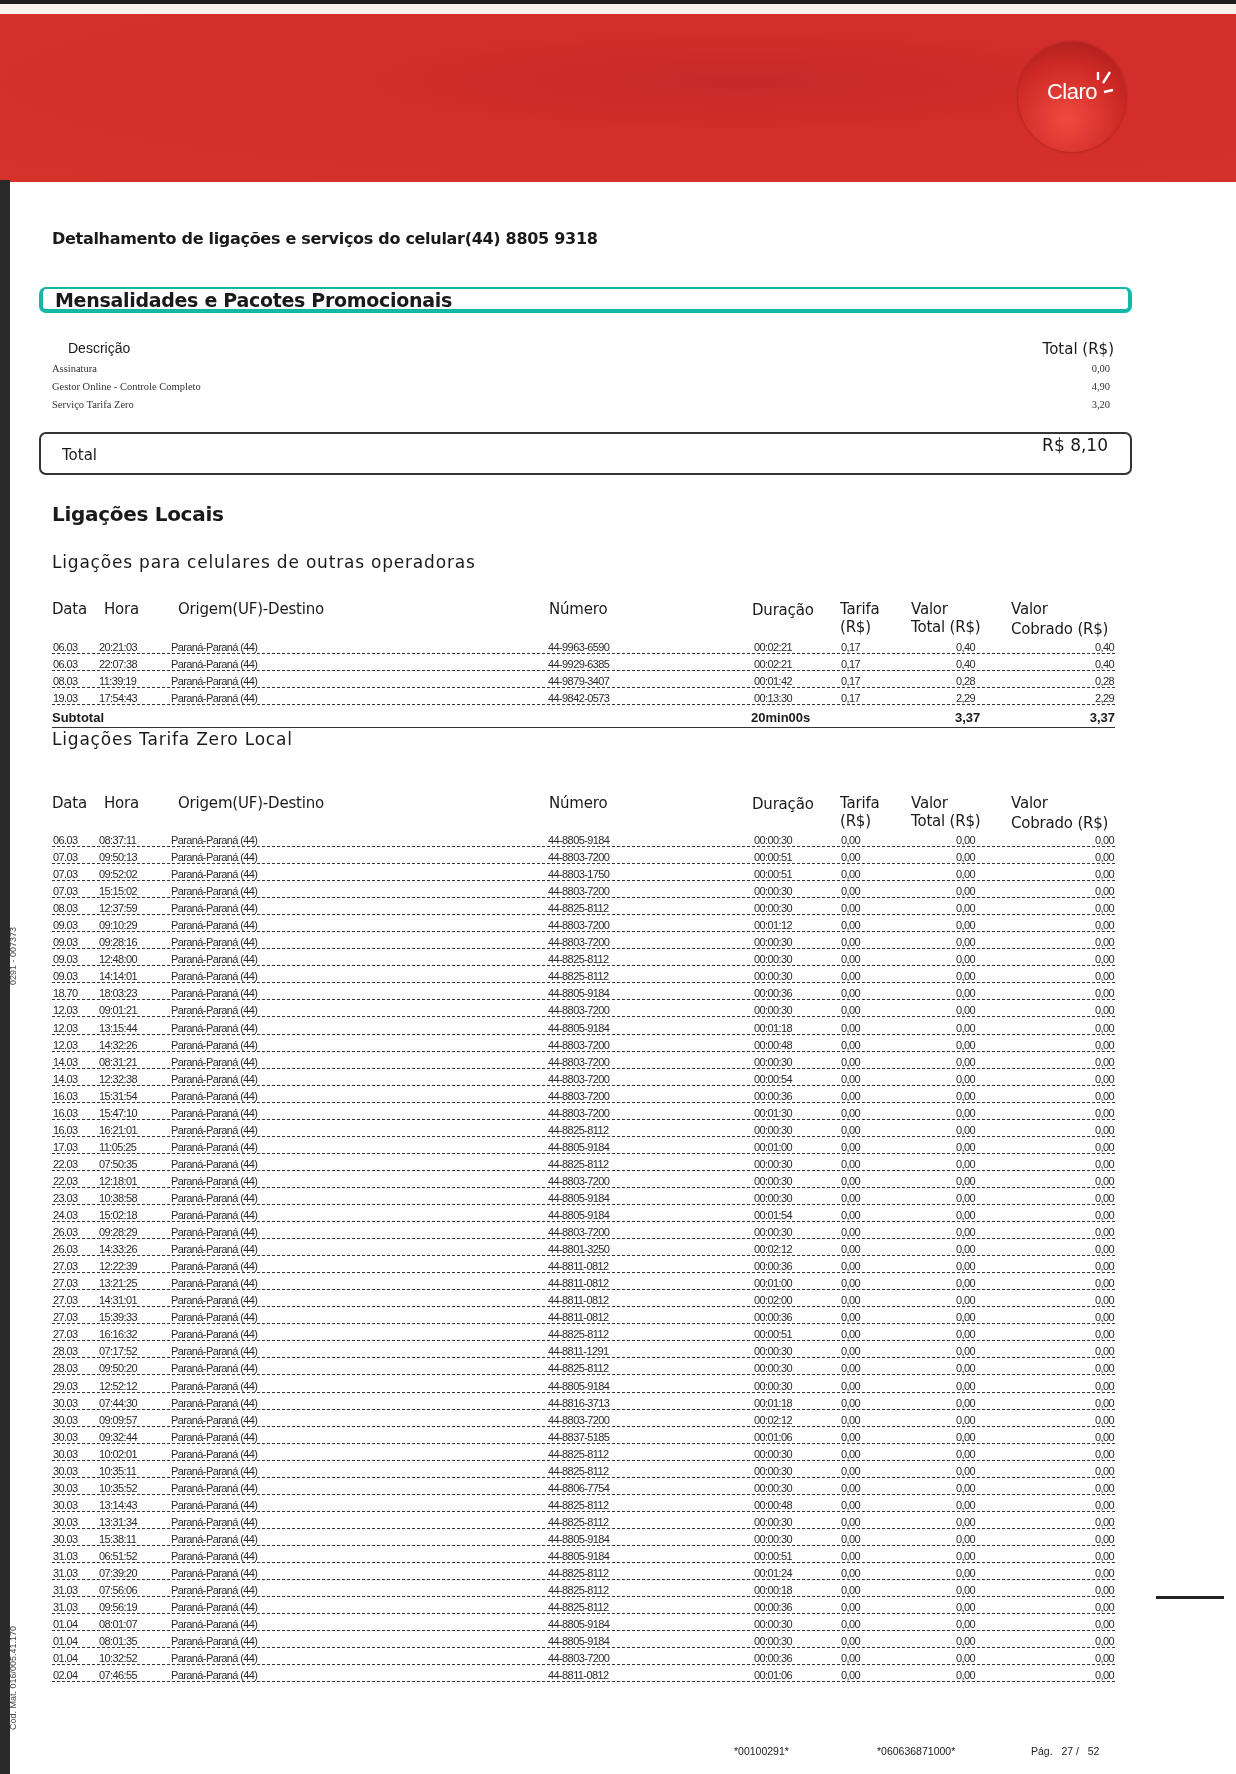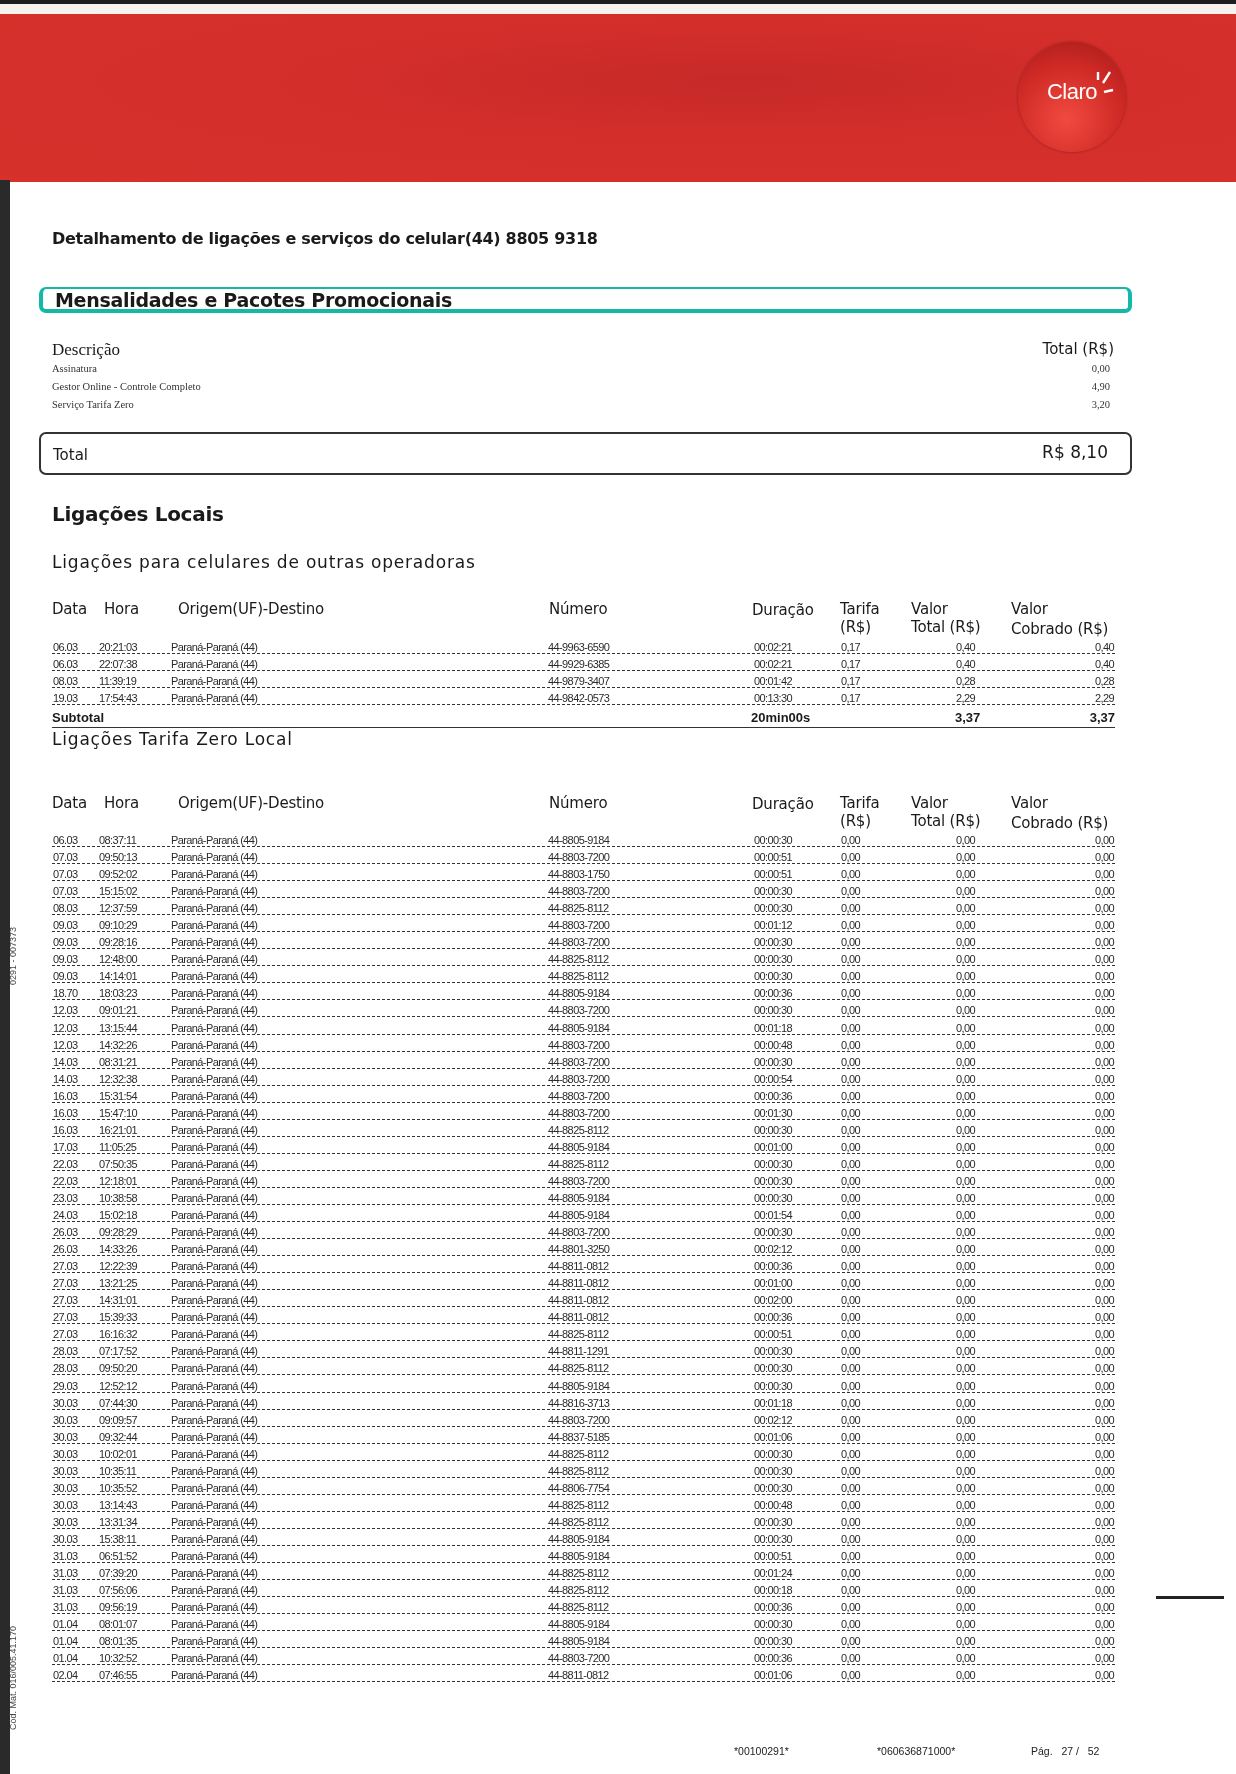--- a/index.html
+++ b/index.html
@@ -16,28 +16,28 @@
   .logo-text { position: absolute; left: 0; top: 37px; width: 108px; text-align: center;
     color: #ffffff; font-size: 22px; font-family: "Liberation Sans", sans-serif; letter-spacing: -0.5px; }
   .left-strip { position: absolute; left: 0; top: 180px; width: 10px; height: 1594px; background: #2a2a2a; }
   .side-text { position: absolute; font-size: 9px; color: #444; transform: rotate(-90deg); transform-origin: left top; white-space: nowrap; }
 
   .title { position: absolute; left: 52px; top: 229px; font-size: 16px; font-weight: bold; color: #1a1a1a; font-family: "DejaVu Sans", sans-serif; letter-spacing: -0.3px; }
 
   .box-header { position: absolute; left: 39px; top: 287px; width: 1093px; height: 26px; border: 4px solid #14b8a6; border-radius: 7px; border-top-width: 2px; }
   .box-header span { position: absolute; left: 12px; top: 0px; font-size: 19px; font-weight: bold; font-family: "DejaVu Sans", sans-serif; letter-spacing: -0.3px; }
 
-  .desc-head { position: absolute; left: 52px; top: 340px; font-size: 17px; font-family: Liberation Serif, serif; }
+  .desc-head { position: absolute; left: 68px; top: 340px; font-size: 14px; font-family: Liberation Sans, sans-serif; }
   .total-head { position: absolute; right: 122px; top: 340px; font-size: 15px; font-family: "DejaVu Sans", sans-serif; }
   .desc-row { position: absolute; left: 52px; font-size: 10.5px; font-family: "Liberation Serif", serif; color: #333; }
   .desc-val { position: absolute; right: 126px; font-size: 10.5px; font-family: "Liberation Serif", serif; color: #333; text-align: right; }
 
   .box-total { position: absolute; left: 39px; top: 432px; width: 1093px; height: 43px; border: 2px solid #333; border-radius: 7px; }
-  .box-total .lbl { position: absolute; left: 12px; top: 12px; font-size: 15px; font-family: "DejaVu Sans", sans-serif; text-align: right; }
-  .box-total .val { position: absolute; right: 22px; top: 8px; font-size: 17px; font-family: "DejaVu Sans", sans-serif; }
+  .box-total .lbl { position: absolute; left: 21px; top: 12px; font-size: 15px; font-family: "DejaVu Sans", sans-serif; text-align: right; }
+  .box-total .val { position: absolute; right: 22px; top: 1px; font-size: 17px; font-family: "DejaVu Sans", sans-serif; }
 
   .sec-title { position: absolute; left: 52px; top: 502px; font-size: 20px; font-weight: bold; font-family: "DejaVu Sans", sans-serif; letter-spacing: -0.3px; }
   .sub-title { position: absolute; left: 52px; font-size: 17px; font-family: "DejaVu Sans", sans-serif; letter-spacing: 0.8px; }
 
   .th { position: absolute; font-size: 15px; font-family: "DejaVu Sans", sans-serif; line-height: 18px; letter-spacing: -0.2px; }
 
   .rows { position: absolute; left: 52px; width: 1063px; }
   .row { position: relative; height: 17.05px; font-family: "Liberation Sans Narrow", "Liberation Sans", sans-serif; font-size: 11px; color: #2a2a2a; }
   .row .dash { position: absolute; left: 0; right: 0; top: 13px; border-top: 1.5px dashed #333; }
   .row span { position: absolute; top: 1px; background: #fff; padding: 0 1px; letter-spacing: -0.6px; }

